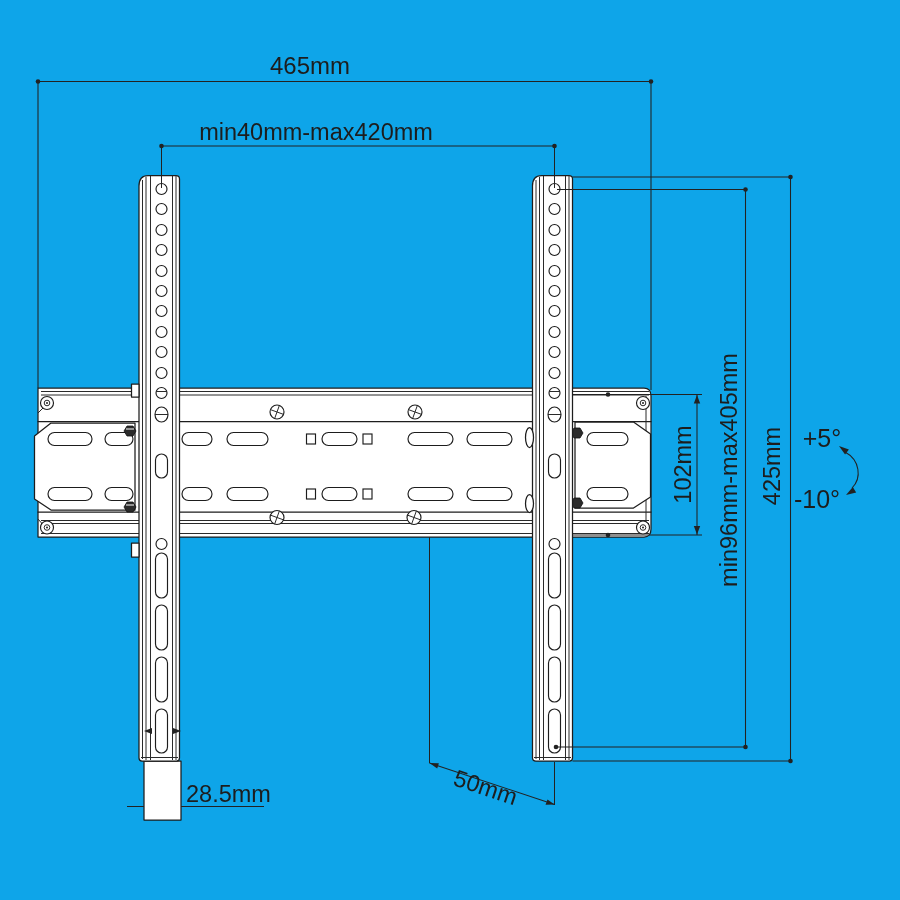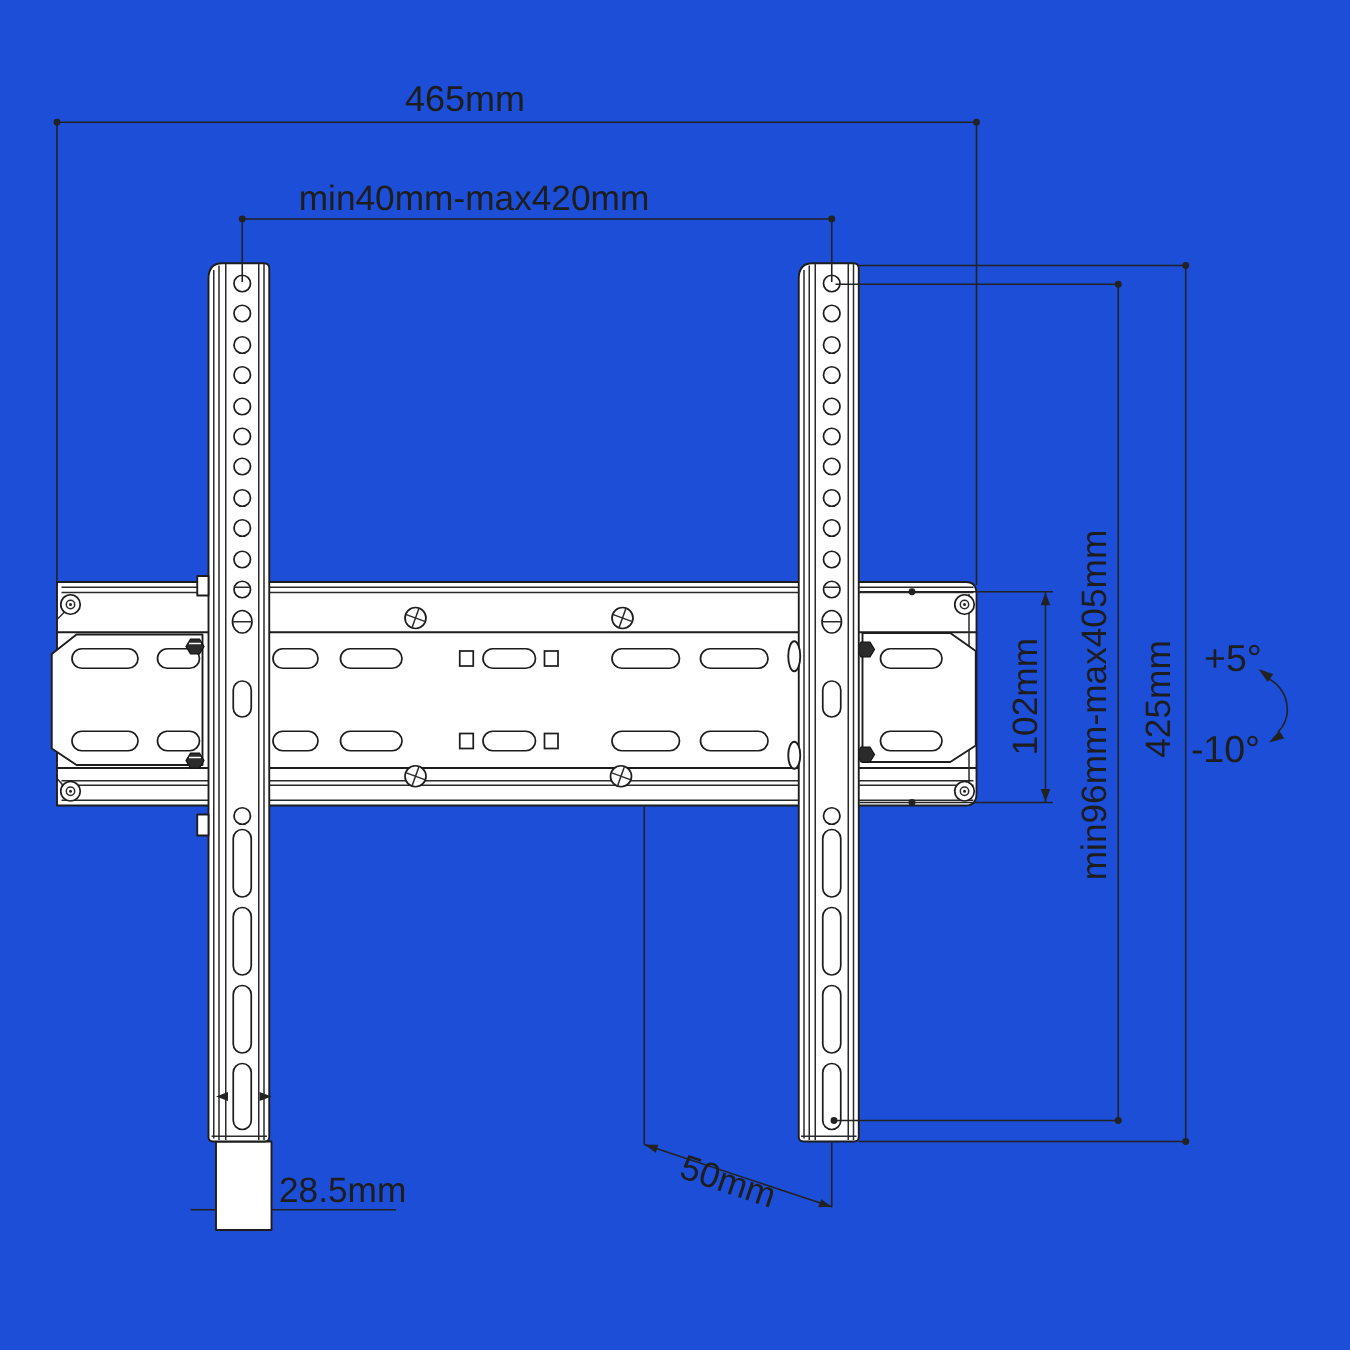--- a/index.html
+++ b/index.html
@@ -1,16 +1,16 @@
 <!DOCTYPE html>
 <html><head>
 <meta charset="utf-8">
 <style>
   html,body{margin:0;padding:0;background:#ffffff;}
-  .stage{width:900px;height:900px;position:relative;background:#1d4ed8;overflow:hidden;}
+  .stage{width:900px;height:900px;position:relative;background:#0ea5e9;overflow:hidden;}
   svg{display:block;}
   svg text{font-family:"Liberation Sans", sans-serif; fill:#1d1d1d;}
   .dim-text{font-size:23.5px;}
   .dim-text-lg{font-size:24px;}
   .tilt-text{font-size:25px;}
   .outline{stroke:#1d1d1d;stroke-width:1.25;fill:none;stroke-linejoin:round;stroke-linecap:round;}
   .outline-w{stroke:#1d1d1d;stroke-width:1.25;fill:#ffffff;stroke-linejoin:round;}
   .thin{stroke:#2a2a2a;stroke-width:1;fill:none;}
   .dim{stroke:#222222;stroke-width:1.05;fill:none;}
   .dot{fill:#222222;stroke:none;}

